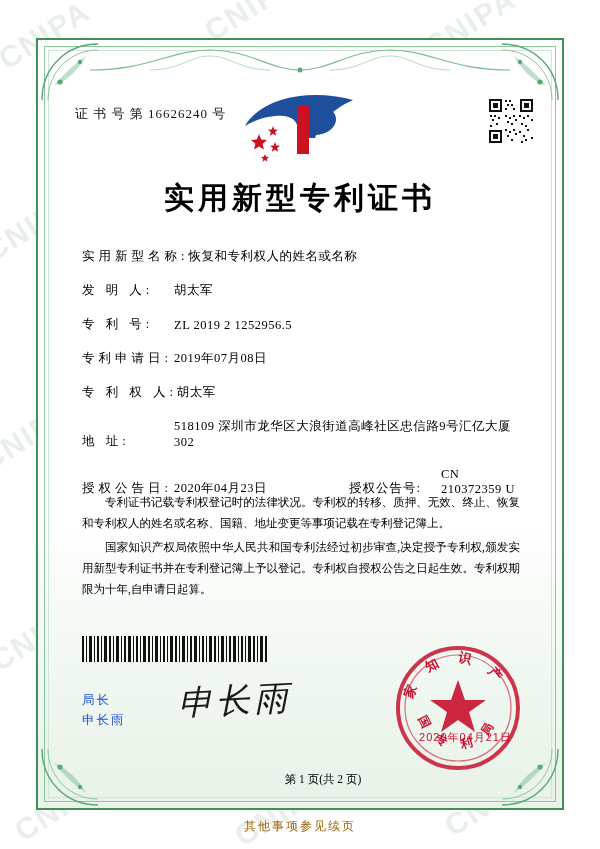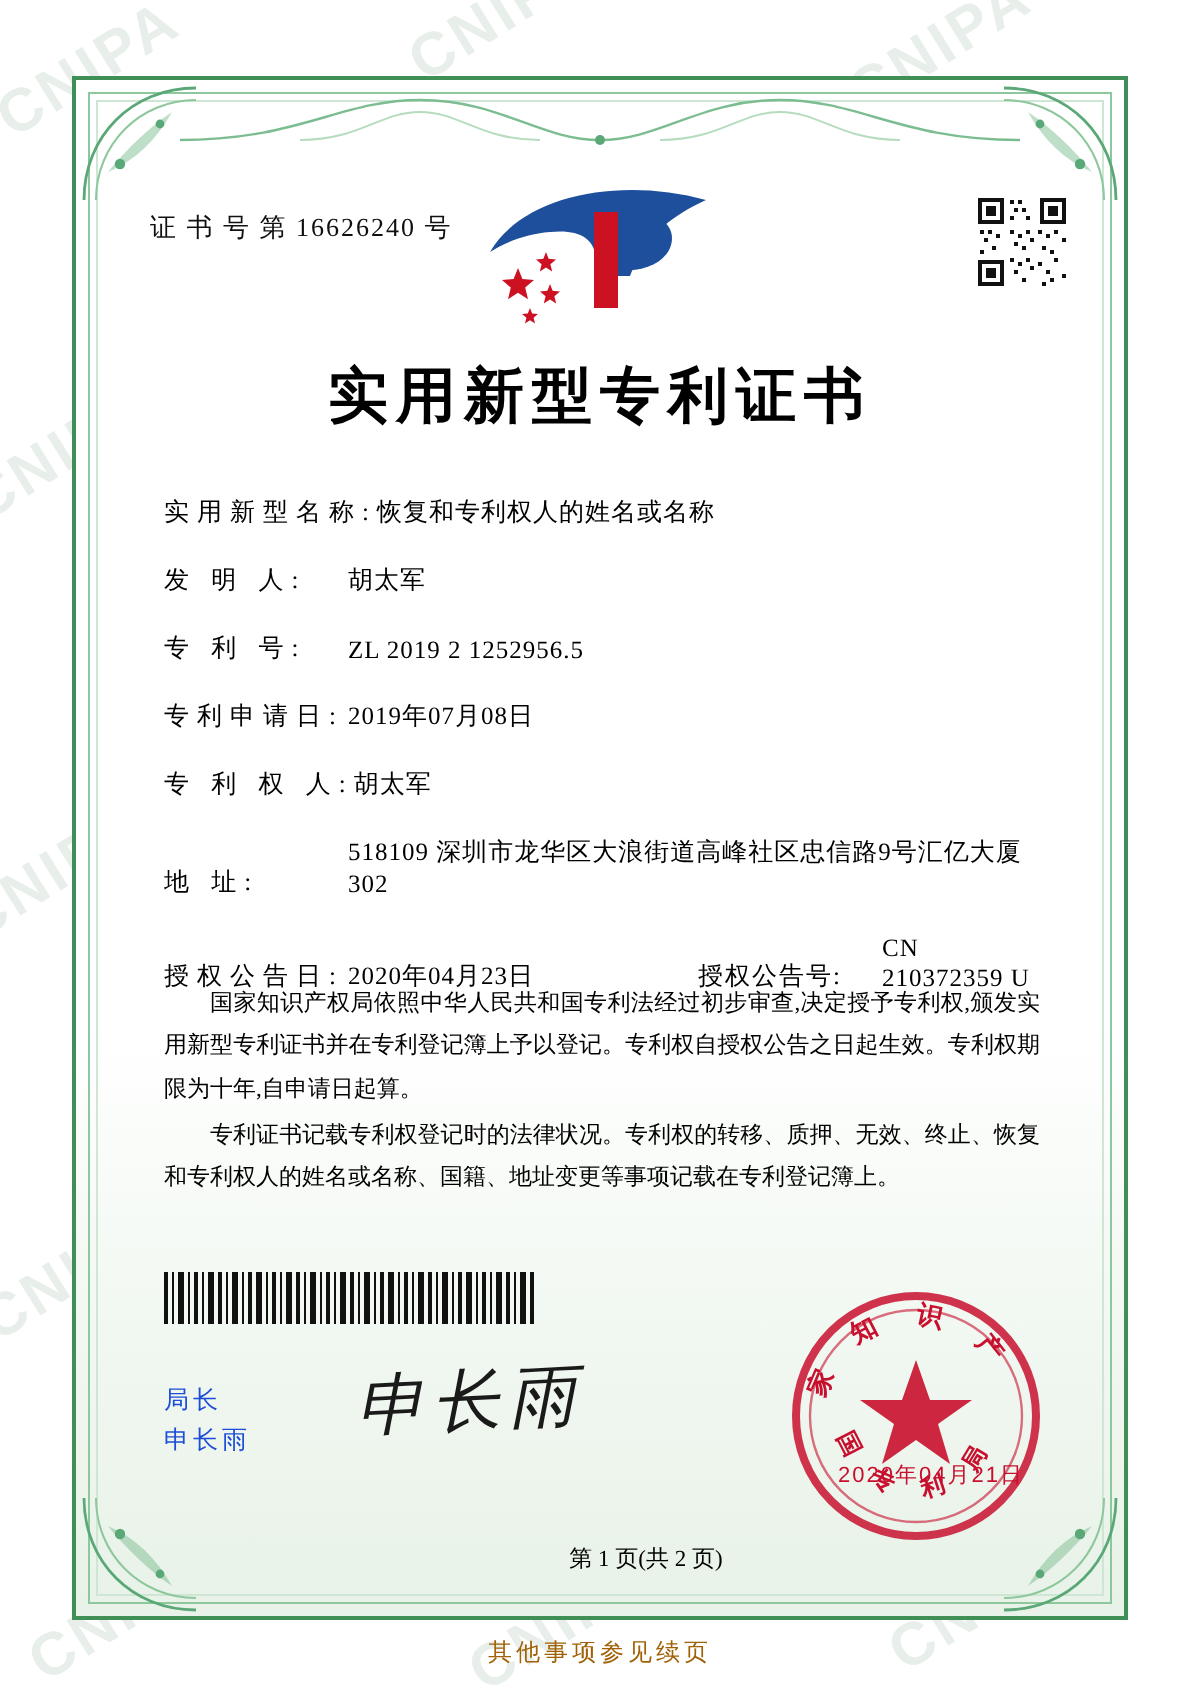--- a/index.html
+++ b/index.html
@@ -380,22 +380,22 @@
     </div>
     <div class="row two">
       <div class="lab">授权公告日:</div>
       <div class="val">2020年04月23日</div>
       <div class="lab2">授权公告号:</div>
       <div class="val2">CN 210372359 U</div>
     </div>
   </div>
 
   <div class="paras">
+    <p>专利证书记载专利权登记时的法律状况。专利权的转移、质押、无效、终止、恢复和专利权人的姓名或名称、国籍、地址变更等事项记载在专利登记簿上。</p>
     <p>国家知识产权局依照中华人民共和国专利法经过初步审查,决定授予专利权,颁发实用新型专利证书并在专利登记簿上予以登记。专利权自授权公告之日起生效。专利权期限为十年,自申请日起算。</p>
-    <p>专利证书记载专利权登记时的法律状况。专利权的转移、质押、无效、终止、恢复和专利权人的姓名或名称、国籍、地址变更等事项记载在专利登记簿上。</p>
   </div>
 
   <svg class="barcode" viewBox="0 0 186 26" preserveAspectRatio="none">
     <g fill="#111">
       <rect x="0" y="0" width="2" height="26"></rect>
         <rect x="4" y="0" width="1" height="26"></rect>
       <rect x="7" y="0" width="3" height="26"></rect>
         <rect x="12" y="0" width="1" height="26"></rect>
       <rect x="15" y="0" width="2" height="26"></rect>
         <rect x="19" y="0" width="1" height="26"></rect>

